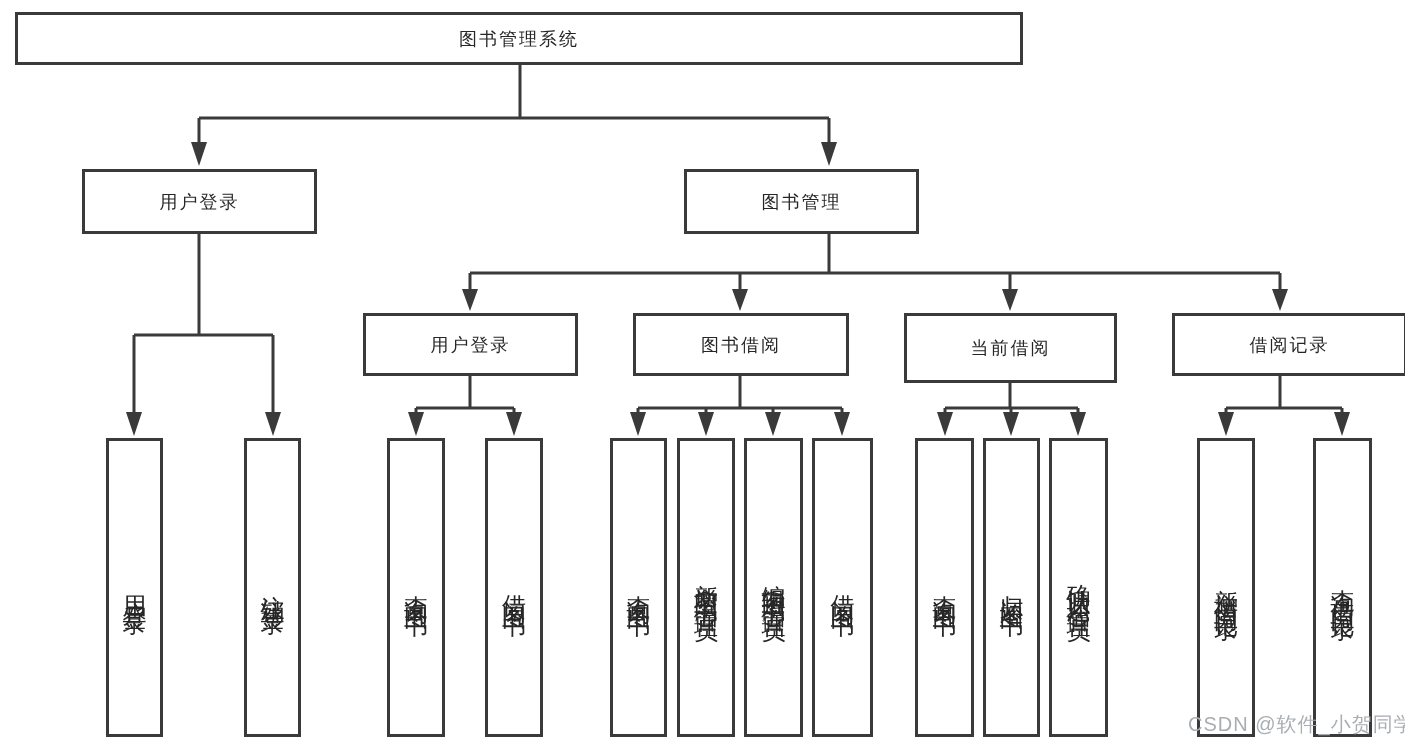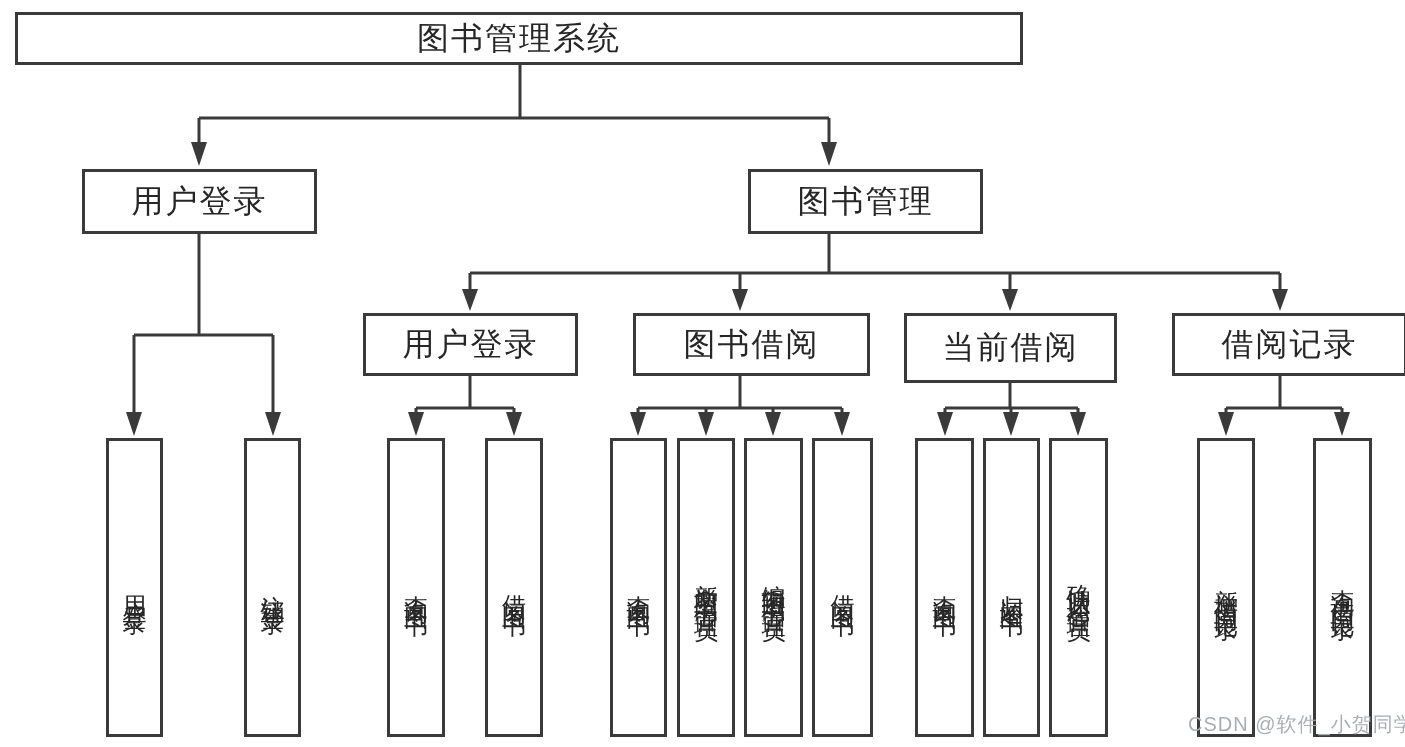--- a/index.html
+++ b/index.html
@@ -13,21 +13,21 @@
     position:absolute;left:0;top:0;width:1405px;height:747px;
   }
   .hbox{
     position:absolute;
     box-sizing:border-box;
     border:3px solid #3a3a3a;
     background:#ffffff;
     display:flex;align-items:center;justify-content:center;
   }
   .hbox .label{
-    font-size:32px;
+    font-size:18px;
     letter-spacing:2px;
     color:#262626;
     white-space:nowrap;
   }
   .vbox{
     position:absolute;
     top:438px;height:299px;
     box-sizing:border-box;
     border:3px solid #3a3a3a;
     background:#ffffff;
@@ -90,28 +90,28 @@
   </g>
 </svg>
 
 <div class="hbox" style="left:15px;top:12px;width:1008px;height:53px">
   <span class="label">图书管理系统</span>
 </div>
 
 <div class="hbox" style="left:82px;top:169px;width:235px;height:65px">
   <span class="label">用户登录</span>
 </div>
-<div class="hbox" style="left:748px;top:169px;width:235px;height:65px">
+<div class="hbox" style="left:684px;top:169px;width:235px;height:65px">
   <span class="label">图书管理</span>
 </div>
 
 <div class="hbox" style="left:363px;top:313px;width:215px;height:63px">
   <span class="label">用户登录</span>
 </div>
-<div class="hbox" style="left:633px;top:313px;width:237px;height:63px">
+<div class="hbox" style="left:633px;top:313px;width:216px;height:63px">
   <span class="label">图书借阅</span>
 </div>
 <div class="hbox" style="left:904px;top:313px;width:213px;height:70px">
   <span class="label">当前借阅</span>
 </div>
 <div class="hbox" style="left:1172px;top:313px;width:235px;height:63px">
   <span class="label">借阅记录</span>
 </div>
 
 <div class="vbox" style="left:106px;width:57px">

